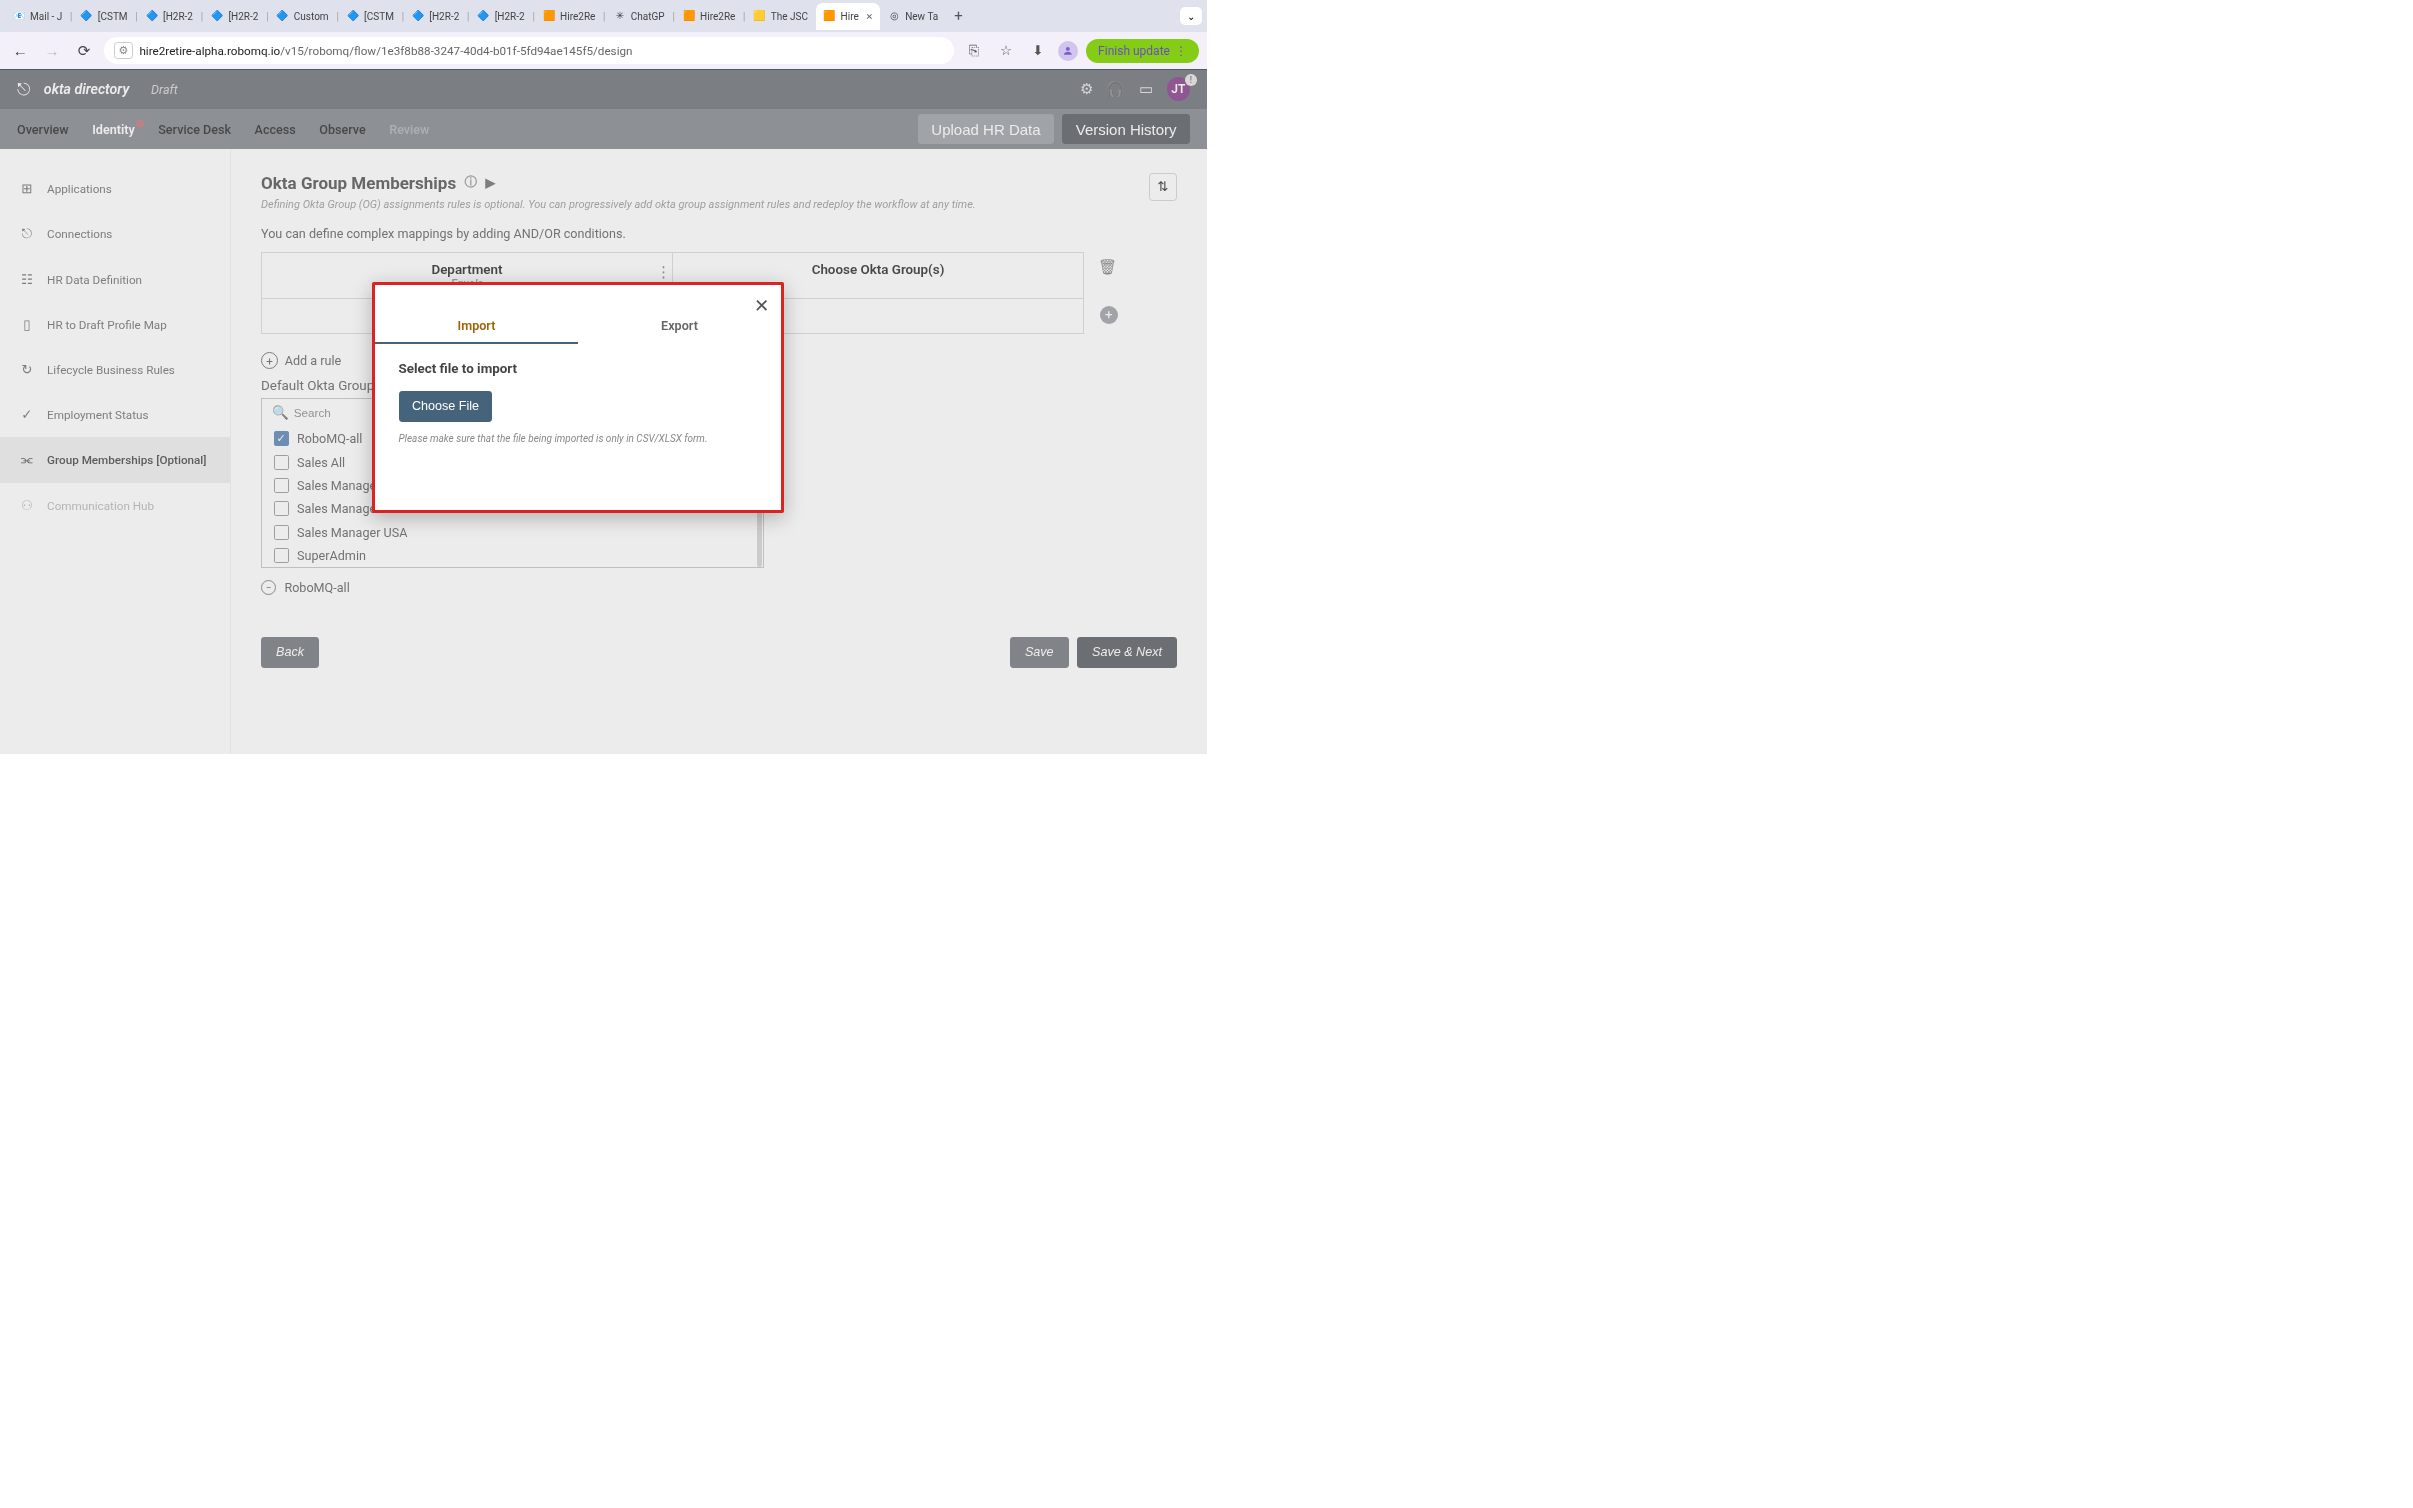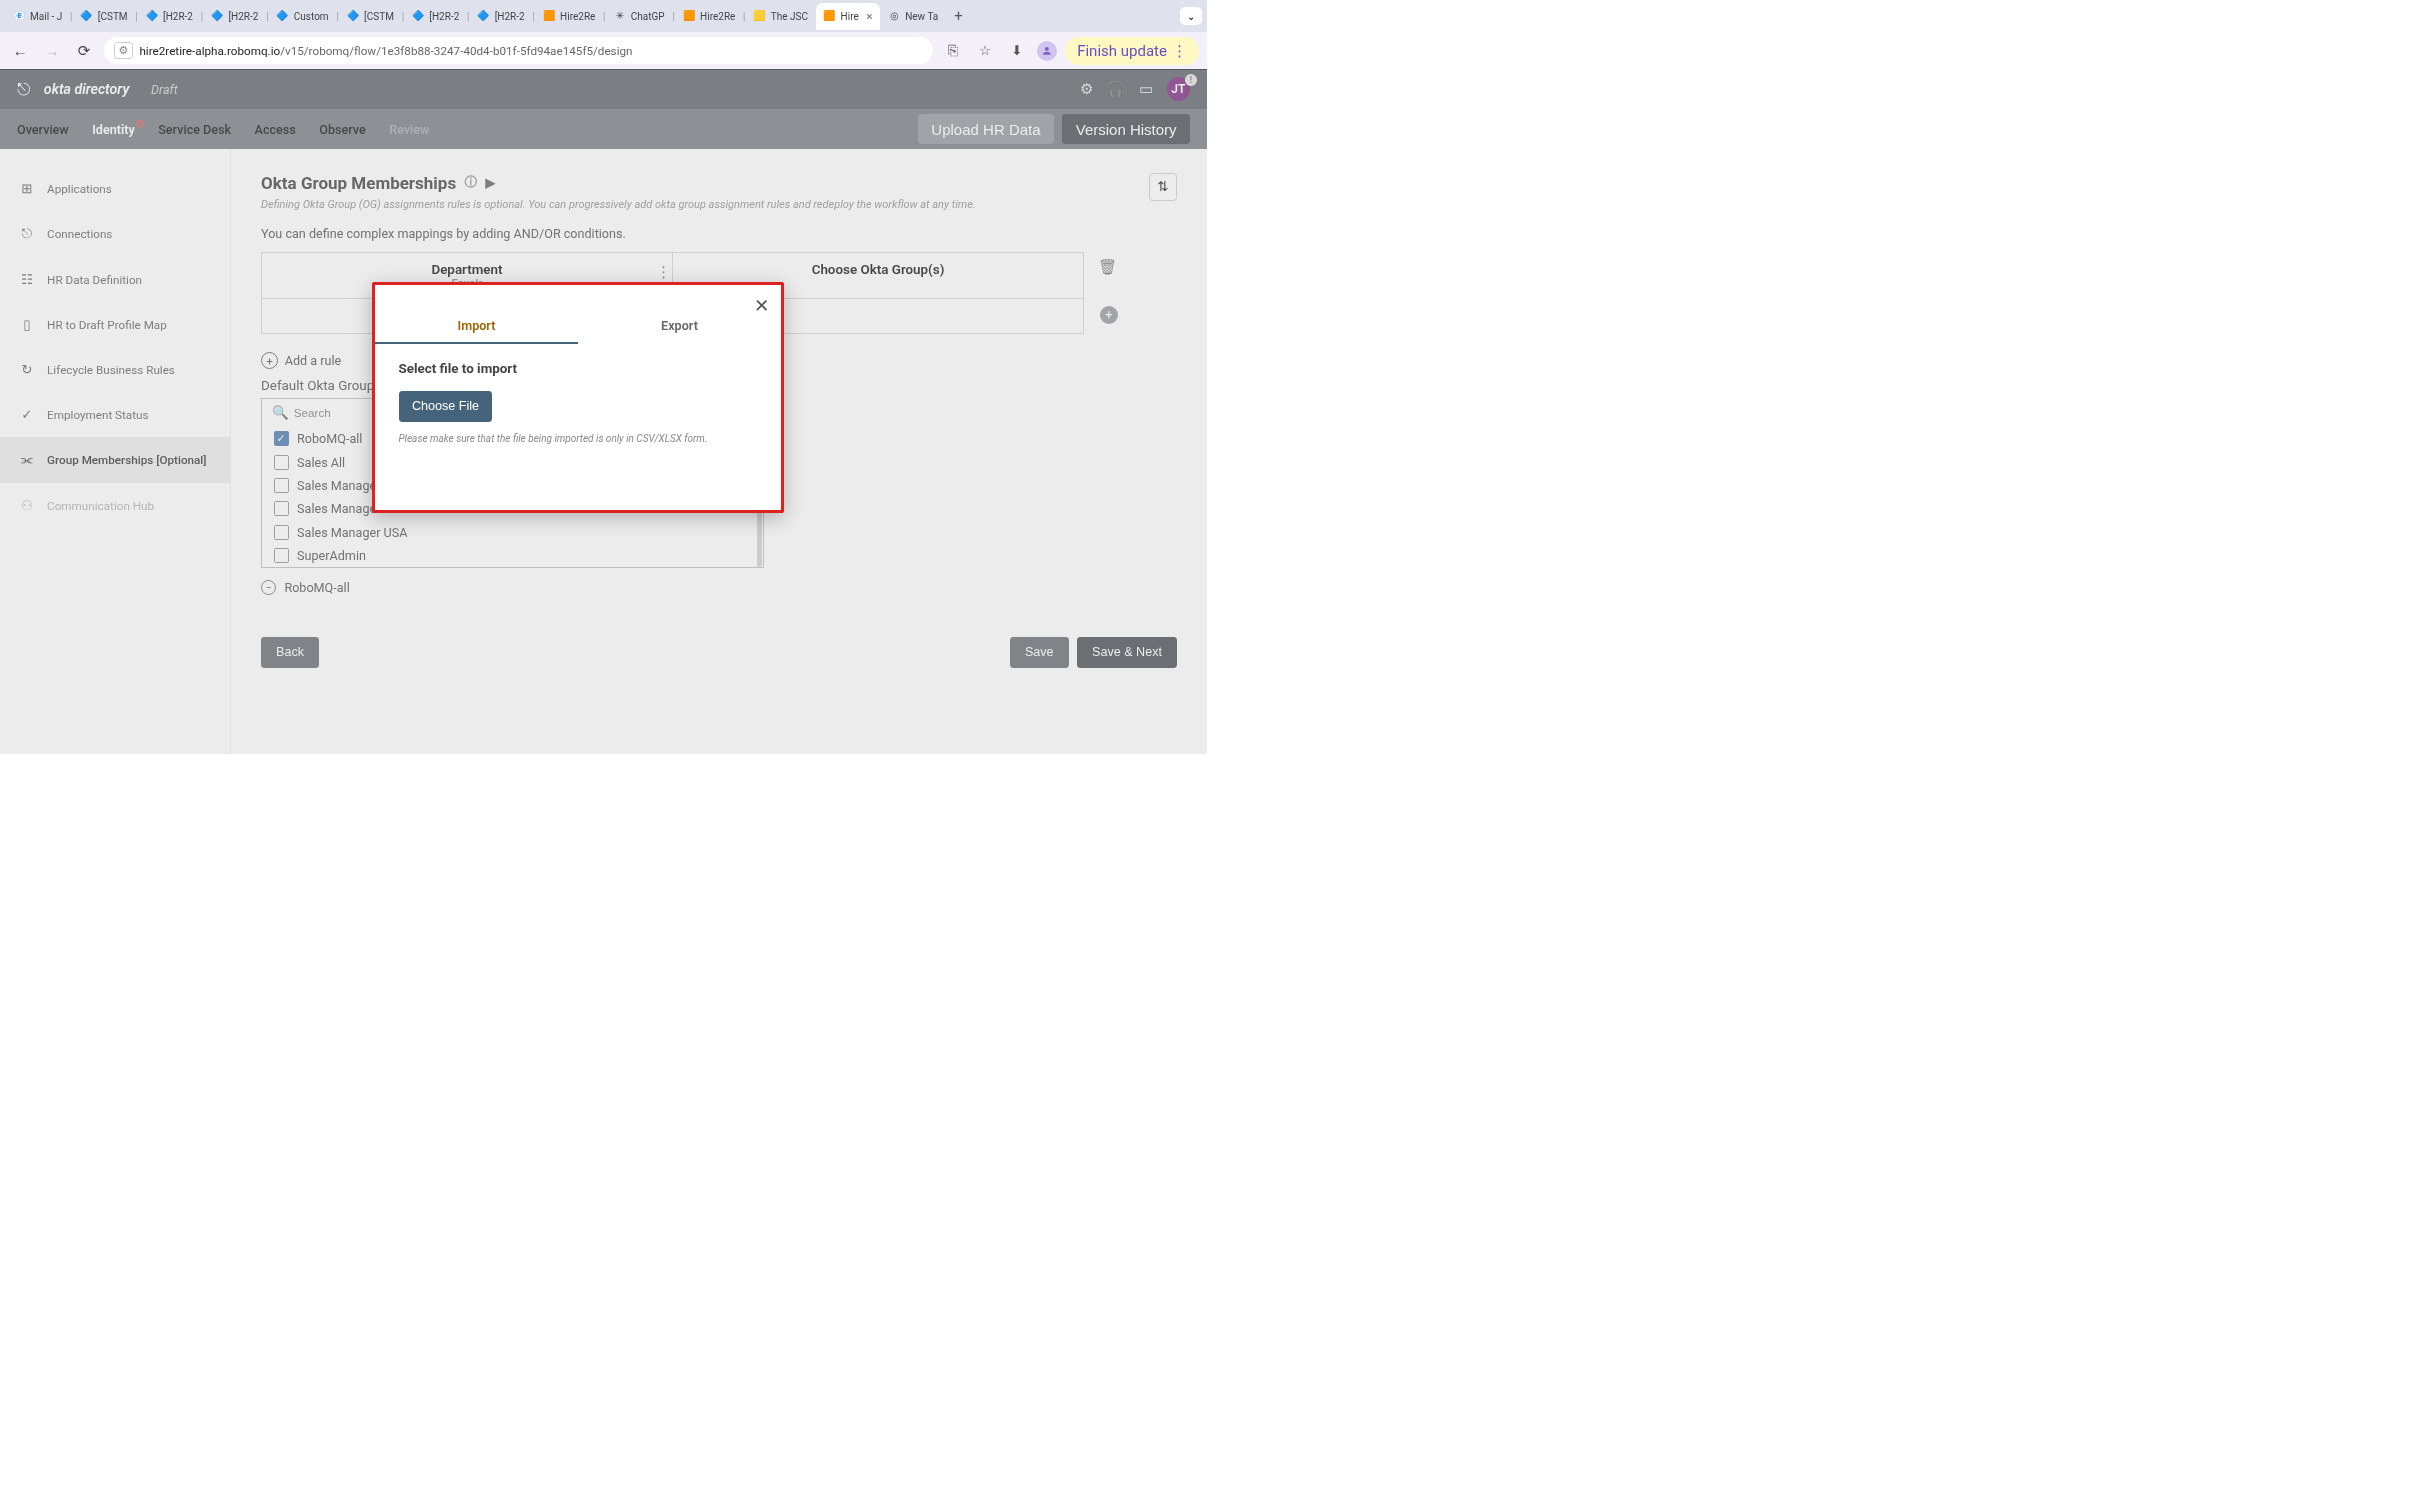--- a/index.html
+++ b/index.html
@@ -17,21 +17,21 @@
     
     .browser-bar { height: 37px; background: #f3f0f9; display: flex; align-items: center; padding: 0 8.4px; gap: 8.4px; }
     .nav-btn { width: 23.5px; height: 23.5px; display: flex; align-items: center; justify-content: center; color: #444; cursor: pointer; border-radius: 50%; font-size: 15px; }
     .nav-btn.dim { color: #bbb; }
     .url-bar { flex: 1; height: 27px; background: #fff; border-radius: 13.4px; display: flex; align-items: center; padding: 0 10px; gap: 6.7px; font-size: 11.7px; color: #333; }
     .url-prefix { color: #888; font-size: 11px; border: 0.8px solid #ccc; border-radius: 3.4px; padding: 0.8px 3.4px; }
     .url-host { color: #222; }
     .url-path { color: #666; }
     .bar-icon { width: 23.5px; height: 23.5px; display: flex; align-items: center; justify-content: center; color: #555; cursor: pointer; font-size: 13.4px; }
     .profile-dot { width: 20px; height: 20px; background: #d0c5ee; border-radius: 50%; display: flex; align-items: center; justify-content: center; }
-    .finish-pill { background: #fef9c3; color: #6a4fc0; padding: 5px 11.7px; border-radius: 13.4px; font-size: 15px; display: flex; align-items: center; gap: 5px; cursor: pointer; justify-content: center; }
+    .finish-pill { background: #84cc16; color: #6a4fc0; padding: 5px 11.7px; border-radius: 13.4px; font-size: 12px; display: flex; align-items: center; gap: 5px; cursor: pointer; justify-content: center; }
     
     
     .app-header { height: 40px; background: #525860; display: flex; align-items: center; padding: 0 17px; color: #fff; gap: 13.4px; }
     .app-header .exit { font-size: 17px; cursor: pointer; }
     .app-title { font-style: italic; font-weight: 600; font-size: 14.2px; }
     .app-status { font-style: italic; color: #ccc; font-size: 12.6px; margin-left: 8.4px; }
     .header-right { margin-left: auto; display: flex; align-items: center; gap: 13.4px; position: relative; }
     .header-icon { font-size: 15px; color: #ddd; cursor: pointer; }
     .avatar { width: 23.5px; height: 23.5px; background: #701a75; border-radius: 50%; display: flex; align-items: center; justify-content: center; font-size: 12px; color: #fff; font-weight: 600; }
     .alert-badge { position: absolute; top: -3.4px; right: -6.7px; width: 11.7px; height: 11.7px; background: #e0e0e0; color: #666; border-radius: 50%; font-size: 8.4px; display: flex; align-items: center; justify-content: center; font-weight: bold; }
@@ -81,21 +81,21 @@
     .group-item { display: flex; align-items: center; gap: 8.4px; padding: 4.2px 11.7px; font-size: 12.6px; color: #444; cursor: pointer; }
     .chk { width: 15px; height: 15px; border: 1.7px solid #888; border-radius: 1.7px; flex-shrink: 0; }
     .chk.on { background: #3b6fa8; border-color: #3b6fa8; color: #fff; display: flex; align-items: center; justify-content: center; font-size: 11px; }
     .groups-scroll { position: relative; }
     .groups-scroll::after { content: ''; position: absolute; right: 0.8px; top: 0; bottom: 0; width: 5px; background: #ccc; border-radius: 2.5px; }
     
     .chip-row { display: flex; align-items: center; gap: 8.4px; margin-top: 11.7px; color: #444; font-size: 12.6px; }
     .chip-remove { width: 15px; height: 15px; border: 1.7px solid #666; border-radius: 50%; display: flex; align-items: center; justify-content: center; font-size: 10px; cursor: pointer; }
     
     .footer-btns { display: flex; margin-top: 42px; gap: 8.4px; }
-    .btn { padding: 8.4px 15px; border-radius: 3.4px; font-size: 12.6px; border: none; cursor: pointer; color: #fff; }
+    .btn { padding: 8.4px 15px; border-radius: 3.4px; font-size: 12.6px; border: none; cursor: pointer; color: #fff; font-style: italic; }
     .btn.back { background: #5a6068; }
     .btn.save { background: #5a6068; margin-left: auto; }
     .btn.primary { background: #3a3f45; }
     .backdrop-dim { position: absolute; top: 70px; left: 0; right: 0; bottom: 0; background: rgba(200,200,200,0.35); }
     .modal { position: absolute; left: 372px; top: 282px; width: 412px; height: 231px; background: #fff; border: 3.4px solid #d22; border-radius: 1.7px; box-shadow: 0 5px 20px rgba(0,0,0,0.25); padding: 0; }
     .modal-close { position: absolute; right: 11.7px; top: 10px; font-size: 18.4px; color: #555; cursor: pointer; }
     .modal-tabs { display: flex; margin-top: 25px; }
     .mtab { flex: 1; text-align: center; padding: 8.4px 0; font-size: 12.6px; font-weight: 600; color: #666; cursor: pointer; }
     .mtab.active { color: #a16207; border-bottom: 2.5px solid #45637a; }
     .modal-body { padding: 17px 23.5px; }

